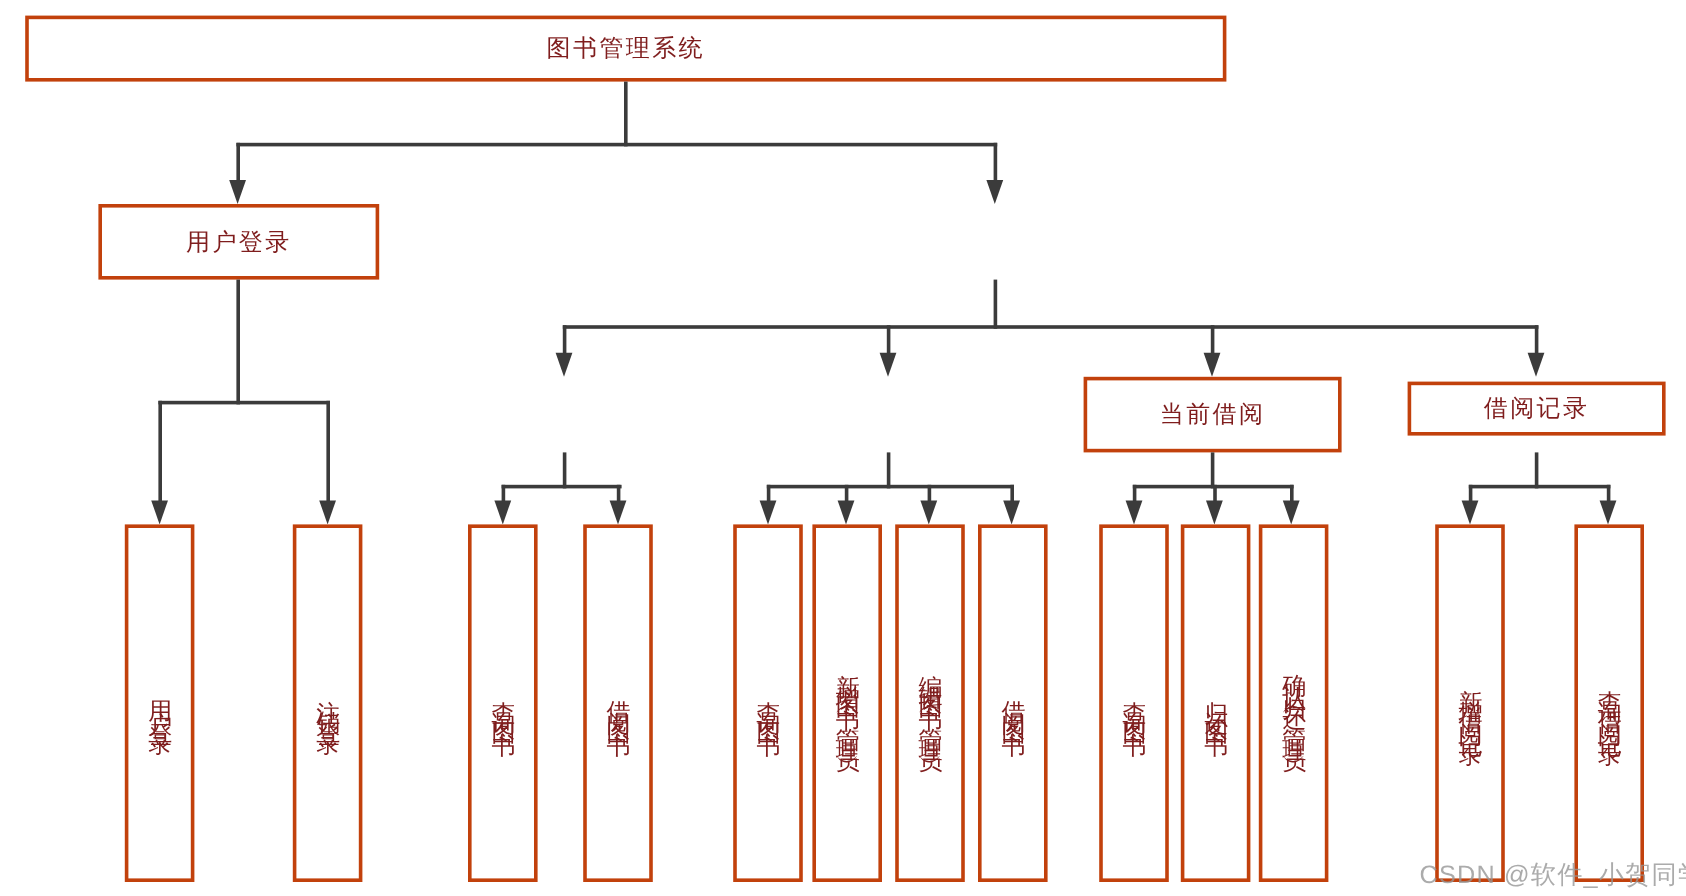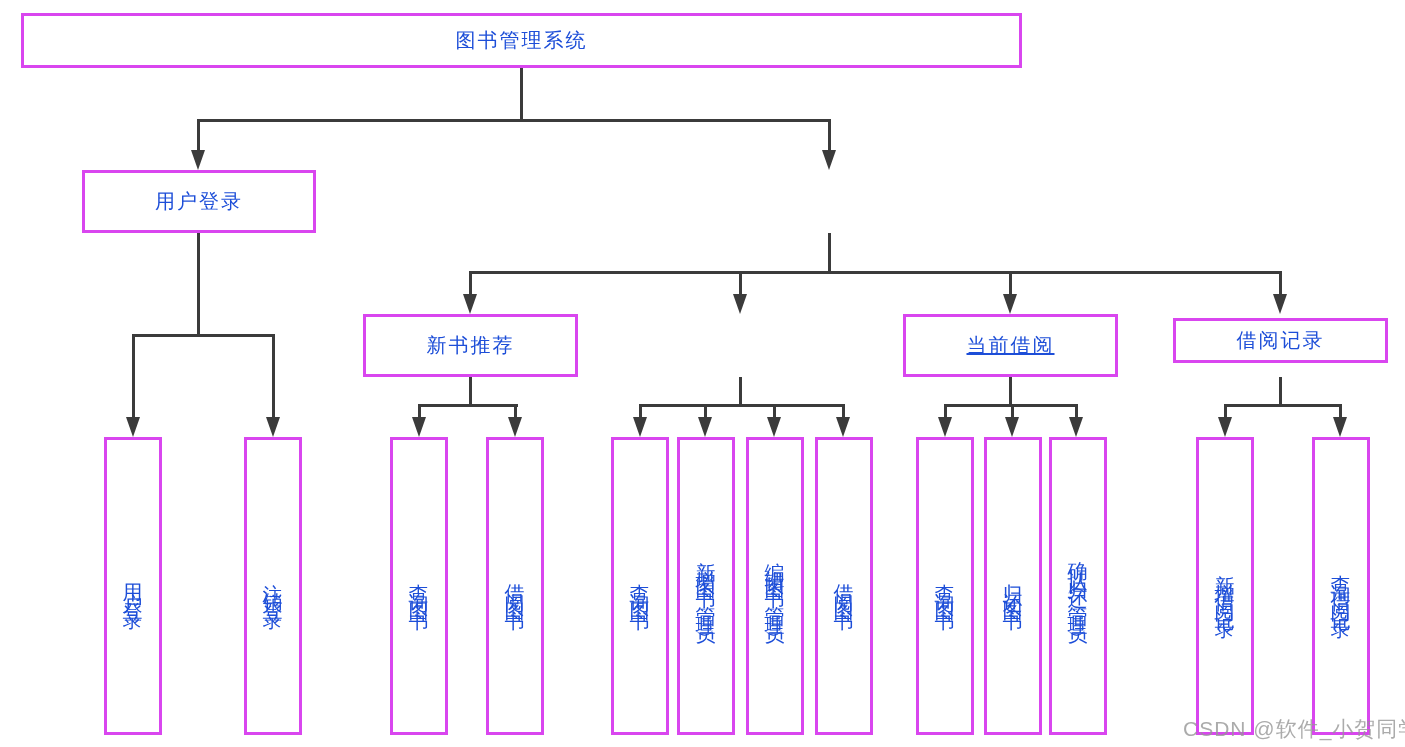--- a/index.html
+++ b/index.html
@@ -6,26 +6,26 @@
   #canvas{
     position:relative;
     width:1405px;height:747px;
     background:#ffffff;
     font-family:"Liberation Sans", sans-serif;
     overflow:hidden;
   }
   .box{
     position:absolute;
     box-sizing:border-box;
-    border:3px solid #d946ef;
+    border:3px solid #c2410c;
     background:#ffffff;
     display:flex;
     align-items:center;
     justify-content:center;
-    color:#1d4ed8;
+    color:#7f1d1d;
   }
   .hbox{font-size:20px;letter-spacing:2px;}
   .vbox span{
     writing-mode:vertical-rl;
     text-orientation:upright;
     font-size:20px;
     letter-spacing:9px;
     line-height:1;
     white-space:nowrap;
   }
@@ -84,24 +84,21 @@
     <div class="line" style="left:469px;top:271px;width:3px;height:25px;"></div>
     <div class="arrow" style="left:463px;top:294px;"></div>
     <div class="line" style="left:739px;top:271px;width:3px;height:25px;"></div>
     <div class="arrow" style="left:733px;top:294px;"></div>
     <div class="line" style="left:1009px;top:271px;width:3px;height:25px;"></div>
     <div class="arrow" style="left:1003px;top:294px;"></div>
     <div class="line" style="left:1279px;top:271px;width:3px;height:25px;"></div>
     <div class="arrow" style="left:1273px;top:294px;"></div>
   </div>
 
-  <div class="box hbox" style="left:363px;top:314px;width:215px;height:63px;">
-    <span>新书推荐</span>
-  </div>
-  <div class="box hbox" style="left:903px;top:314px;width:215px;height:63px;text-decoration:underline;">
+  <div class="box hbox" style="left:903px;top:314px;width:215px;height:63px;">
     <span>当前借阅</span>
   </div>
   <div class="box hbox" style="left:1173px;top:318px;width:215px;height:45px;">
     <span>借阅记录</span>
   </div>
 
   <div>
     <div class="line" style="left:469px;top:377px;width:3px;height:30px;"></div>
     <div class="line" style="left:418px;top:404px;width:100px;height:3px;"></div>
     <div class="line" style="left:418px;top:404px;width:3px;height:16px;"></div>

